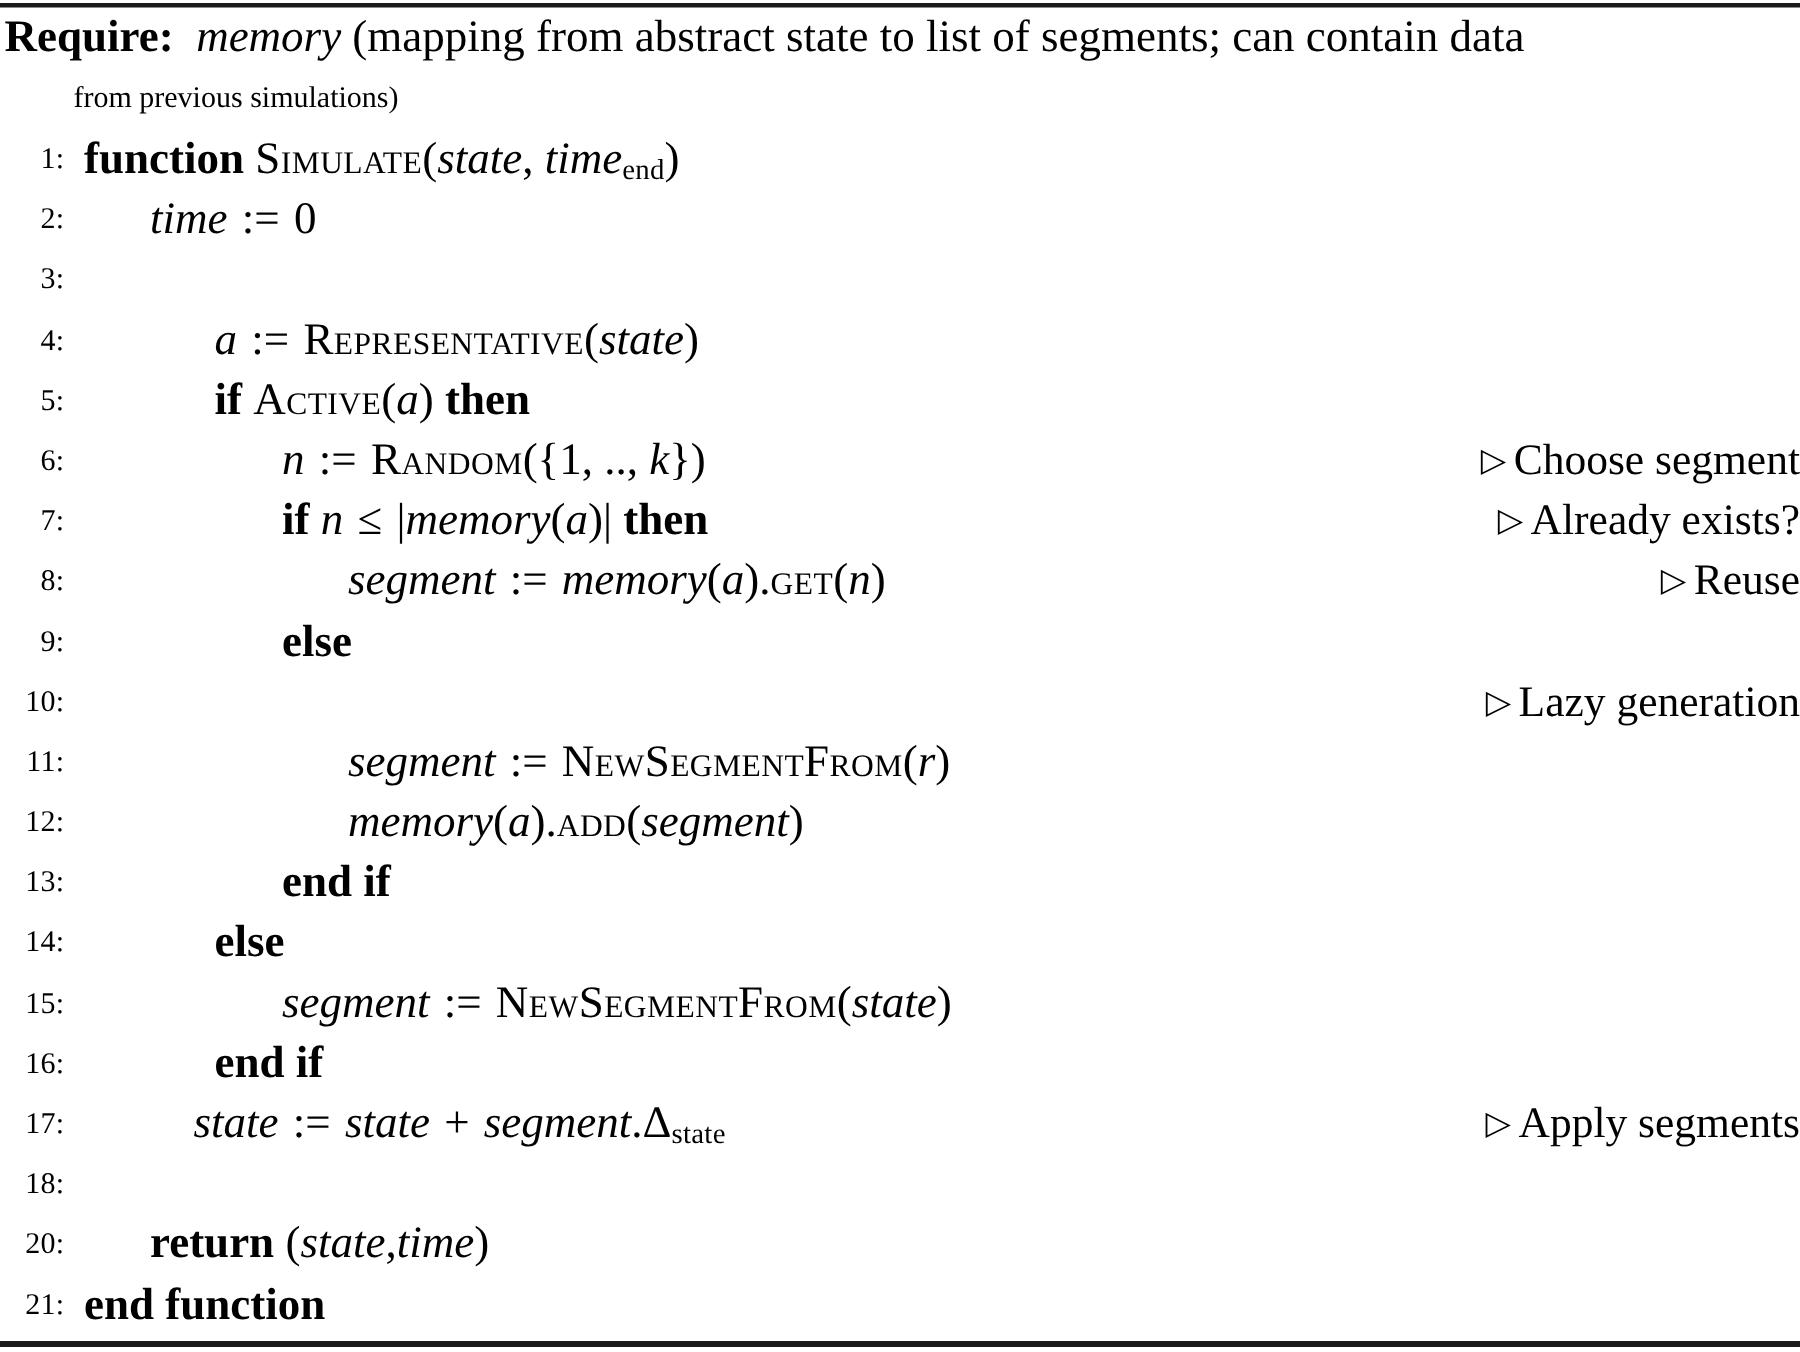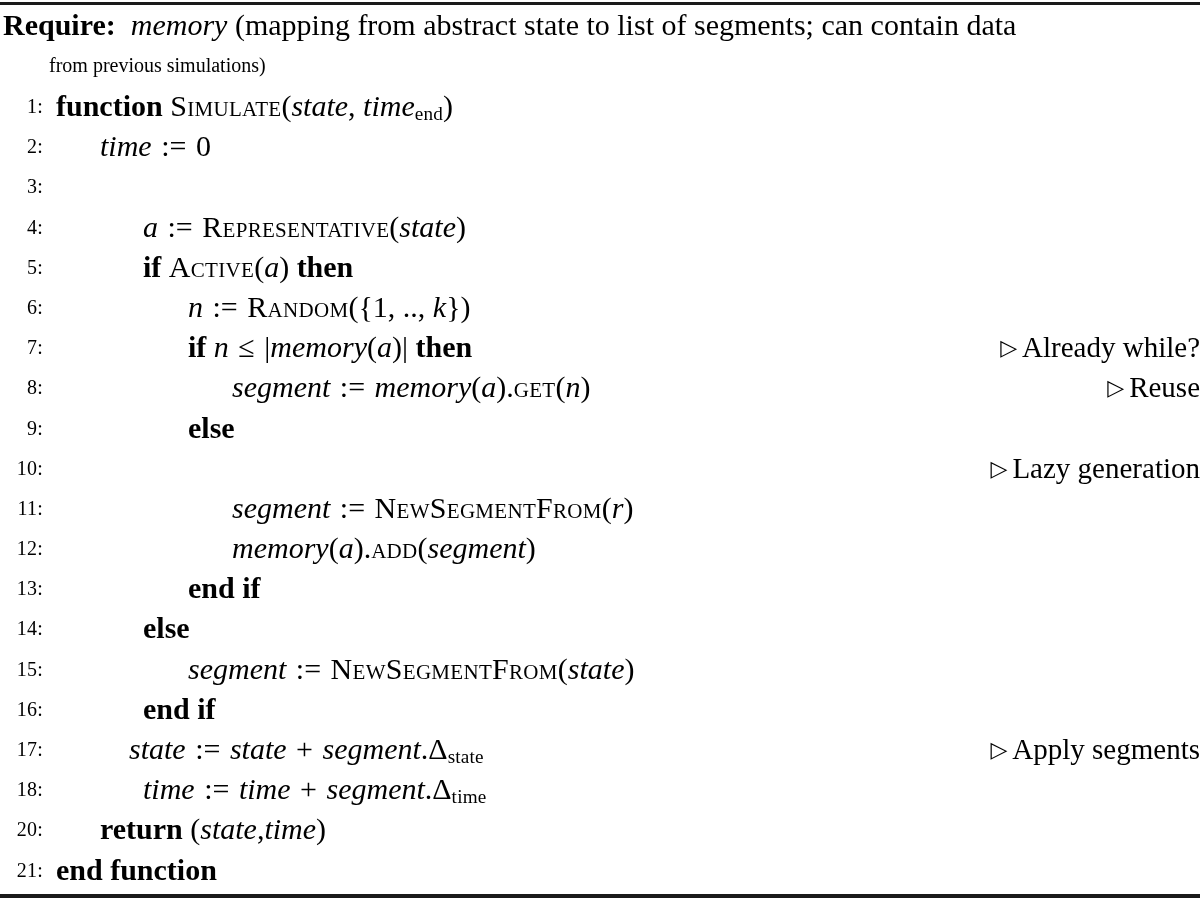--- a/index.html
+++ b/index.html
@@ -170,26 +170,27 @@
     </div>
 
     <div class="row">
       <span class="lineno">5:</span>
       <span class="code" style="left:143px"><span class="kw">if</span> <span class="sc">Active</span><span class="paren">(</span><span class="it">a</span><span class="paren">)</span> <span class="kw">then</span></span>
     </div>
 
     <div class="row">
       <span class="lineno">6:</span>
       <span class="code" style="left:188px"><span class="it">n</span> <span class="op">:=</span> <span class="sc">Random</span><span class="paren">({</span><span class="num">1</span><span class="paren">,</span> <span class="num">..</span><span class="paren">,</span> <span class="it">k</span><span class="paren">})</span></span>
+      <span class="comment"><span class="tri">▷</span><span>Choose segment</span></span>
     </div>
 
     <div class="row">
       <span class="lineno">7:</span>
       <span class="code" style="left:188px"><span class="kw">if</span> <span class="it">n</span> <span class="op">≤</span> <span class="paren">|</span><span class="it">memory</span><span class="paren">(</span><span class="it">a</span><span class="paren">)|</span> <span class="kw">then</span></span>
-      <span class="comment"><span class="tri">▷</span><span>Already while?</span></span>
+      <span class="comment"><span class="tri">▷</span><span>Already exists?</span></span>
     </div>
 
     <div class="row">
       <span class="lineno">8:</span>
       <span class="code" style="left:232px"><span class="it">segment</span> <span class="op">:=</span> <span class="it">memory</span><span class="paren">(</span><span class="it">a</span><span class="paren">)</span><span class="paren">.</span><span class="sc">get</span><span class="paren">(</span><span class="it">n</span><span class="paren">)</span></span>
       <span class="comment"><span class="tri">▷</span><span>Reuse</span></span>
     </div>
 
     <div class="row">
       <span class="lineno">9:</span>
@@ -232,21 +233,20 @@
     </div>
 
     <div class="row">
       <span class="lineno">17:</span>
       <span class="code" style="left:129px"><span class="it">state</span> <span class="op">:=</span> <span class="it">state</span> <span class="op">+</span> <span class="it">segment</span><span class="paren">.</span><span class="delta">Δ</span><sub>state</sub></span>
       <span class="comment"><span class="tri">▷</span><span>Apply segments</span></span>
     </div>
 
     <div class="row">
       <span class="lineno">18:</span>
-      <span class="code" style="left:143px"><span class="it">time</span> <span class="op">:=</span> <span class="it">time</span> <span class="op">+</span> <span class="it">segment</span><span class="paren">.</span><span class="delta">Δ</span><sub>time</sub></span>
     </div>
 
 
     <div class="row">
       <span class="lineno">20:</span>
       <span class="code" style="left:100px"><span class="kw">return</span> <span class="paren">(</span><span class="it">state</span><span class="paren">,</span><span class="it">time</span><span class="paren">)</span></span>
     </div>
 
     <div class="row">
       <span class="lineno">21:</span>

